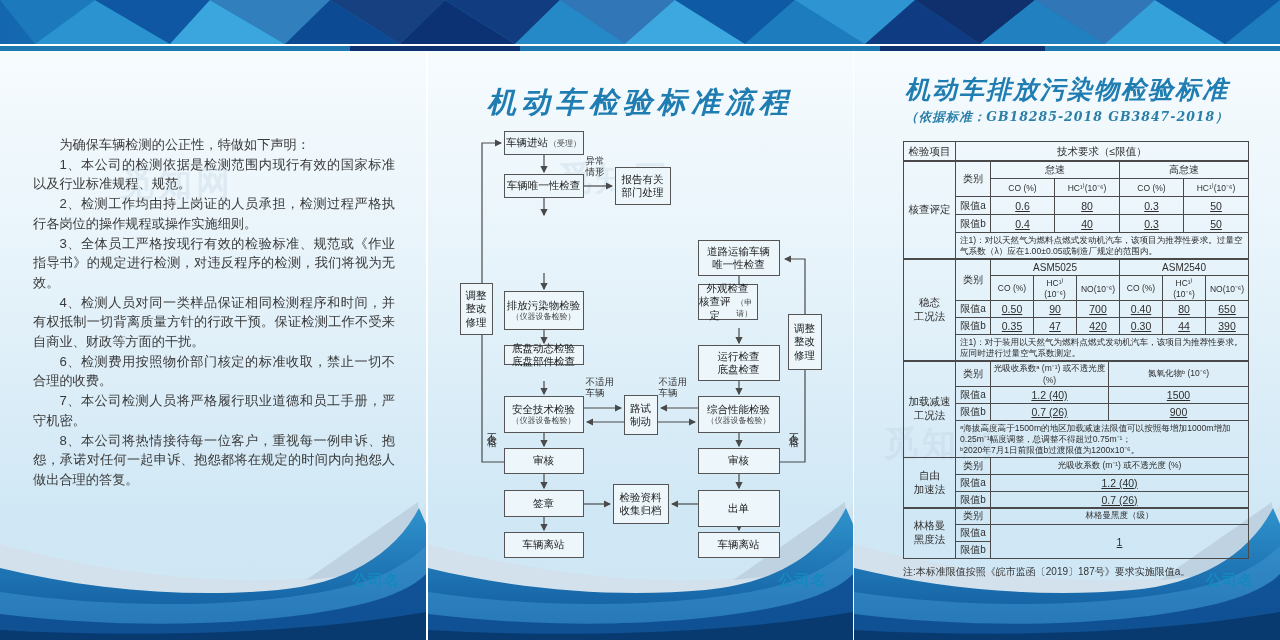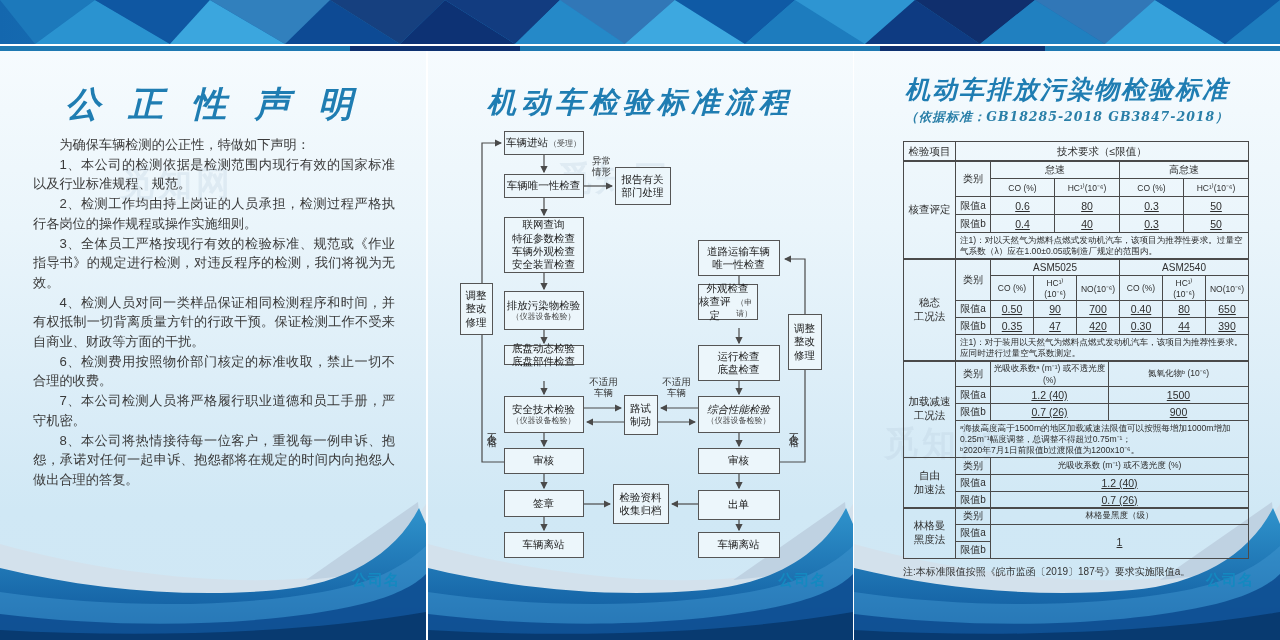--- a/index.html
+++ b/index.html
@@ -40,21 +40,21 @@
 
   
   .flow-wrap{position:absolute;left:0;top:0;width:100%;height:100%;}
   .flow-arrows{position:absolute;left:0;top:0;z-index:2;}
   .fbox{position:absolute;box-sizing:border-box;border:1.3px solid #555;background:#ecf6fb;
         display:flex;flex-direction:column;align-items:center;justify-content:center;
         font-size:10.5px;color:#222;text-align:center;line-height:1.28;z-index:3;}
   .fb-main{white-space:pre-line;}
   .fb-sub{font-size:8px;color:#444;}
   .fb-row{display:flex;align-items:baseline;gap:1px;}
-  .flabel{position:absolute;font-size:9.5px;color:#333;text-align:center;line-height:1.2;
+  .flabel{position:absolute;font-size:9.5px;color:#333;line-height:1.2;
           white-space:pre-line;z-index:3;}
   .vlabel{position:absolute;font-size:10px;color:#333;writing-mode:vertical-rl;
           letter-spacing:2px;z-index:3;}
 
   
   .tbl-wrap{position:absolute;left:49px;top:90px;width:345px;z-index:3;}
   .etbl{border-collapse:collapse;table-layout:fixed;width:345px;border:1.6px solid #3b3b3b;
         margin-top:-1.6px;background:transparent;}
   .etbl:first-child{margin-top:0;}
   .etbl td,.etbl th{border:1px solid #4a4a4a;padding:1px 2px;font-size:10px;color:#2e2e2e;
@@ -109,21 +109,20 @@
     <polygon points="1035,0 1105,44 1155,0" fill="#ffffff" opacity="0.12"></polygon>
   </svg>
   <div class="stripe-white"></div>
   <div class="stripe-blue">
     <div class="stripe-navy" style="left:350px;width:170px;"></div>
     <div class="stripe-navy" style="left:880px;width:165px;"></div>
   </div>
 
   <div class="panel" id="panel-left">
     <div class="watermark" style="left:120px;top:110px;">觅知网</div>
-    <div class="cal-title">公 正 性 声 明</div>
     <div class="decl-text">
       <p class="dp">为确保车辆检测的公正性，特做如下声明：</p>
       <p class="dp">1、本公司的检测依据是检测范围内现行有效的国家标准以及行业标准规程、规范。</p>
       <p class="dp">2、检测工作均由持上岗证的人员承担，检测过程严格执行各岗位的操作规程或操作实施细则。</p>
       <p class="dp">3、全体员工严格按现行有效的检验标准、规范或《作业指导书》的规定进行检测，对违反程序的检测，我们将视为无效。</p>
       <p class="dp">4、检测人员对同一类样品保证相同检测程序和时间，并有权抵制一切背离质量方针的行政干预。保证检测工作不受来自商业、财政等方面的干扰。</p>
       <p class="dp">6、检测费用按照物价部门核定的标准收取，禁止一切不合理的收费。</p>
       <p class="dp">7、本公司检测人员将严格履行职业道德和员工手册，严守机密。</p>
       <p class="dp">8、本公司将热情接待每一位客户，重视每一例申诉、抱怨，承诺对任何一起申诉、抱怨都将在规定的时间内向抱怨人做出合理的答复。</p>
     </div>
@@ -184,26 +183,20 @@
 
       <div class="fbox" style="left:76px;top:80px;width:80px;height:24px">
         <span class="fb-row">
             <span class="fb-main" style="white-space: pre-line;">车辆进站</span>
             <span class="fb-sub">（受理）</span>
           </span>
       </div>
       <div class="fbox" style="left:76px;top:123px;width:80px;height:24px">
           <span class="fb-main" style="white-space: pre-line;">车辆唯一性检查</span>
         </div>
-      <div class="fbox" style="left:76px;top:166px;width:80px;height:56px">
-          <span class="fb-main" style="white-space: pre-line;">联网查询
-特征参数检查
-车辆外观检查
-安全装置检查</span>
-        </div>
       <div class="fbox" style="left:76px;top:240px;width:80px;height:39px">
           <span class="fb-main" style="white-space: pre-line;">排放污染物检验</span>
           <span class="fb-sub">（仪器设备检验）</span>
         </div>
       <div class="fbox" style="left:76px;top:294px;width:80px;height:20px">
           <span class="fb-main" style="white-space: pre-line;">底盘动态检验
 底盘部件检查</span>
         </div>
       <div class="fbox" style="left:76px;top:345px;width:80px;height:37px">
           <span class="fb-main" style="white-space: pre-line;">安全技术检验</span>
@@ -228,27 +221,27 @@
         <span class="fb-row">
             <span class="fb-main" style="white-space: pre-line;">核查评定</span>
             <span class="fb-sub">（申请）</span>
           </span>
       </div>
       <div class="fbox" style="left:270px;top:294px;width:82px;height:36px">
           <span class="fb-main" style="white-space: pre-line;">运行检查
 底盘检查</span>
         </div>
       <div class="fbox" style="left:270px;top:345px;width:82px;height:37px">
-          <span class="fb-main" style="white-space: pre-line; font-style: italic;">综合性能检验</span>
+          <span class="fb-main" style="white-space: pre-line;">综合性能检验</span>
           <span class="fb-sub">（仪器设备检验）</span>
         </div>
       <div class="fbox" style="left:270px;top:397px;width:82px;height:26px">
           <span class="fb-main" style="white-space: pre-line;">审核</span>
         </div>
-      <div class="fbox" style="left:270px;top:439px;width:82px;height:30px">
+      <div class="fbox" style="left:270px;top:439px;width:82px;height:37px">
           <span class="fb-main" style="white-space: pre-line;">出单</span>
         </div>
       <div class="fbox" style="left:270px;top:481px;width:82px;height:26px">
           <span class="fb-main" style="white-space: pre-line;">车辆离站</span>
         </div>
 
       <div class="fbox" style="left:187px;top:116px;width:56px;height:38px">
           <span class="fb-main" style="white-space: pre-line;">报告有关
 部门处理</span>
         </div>

